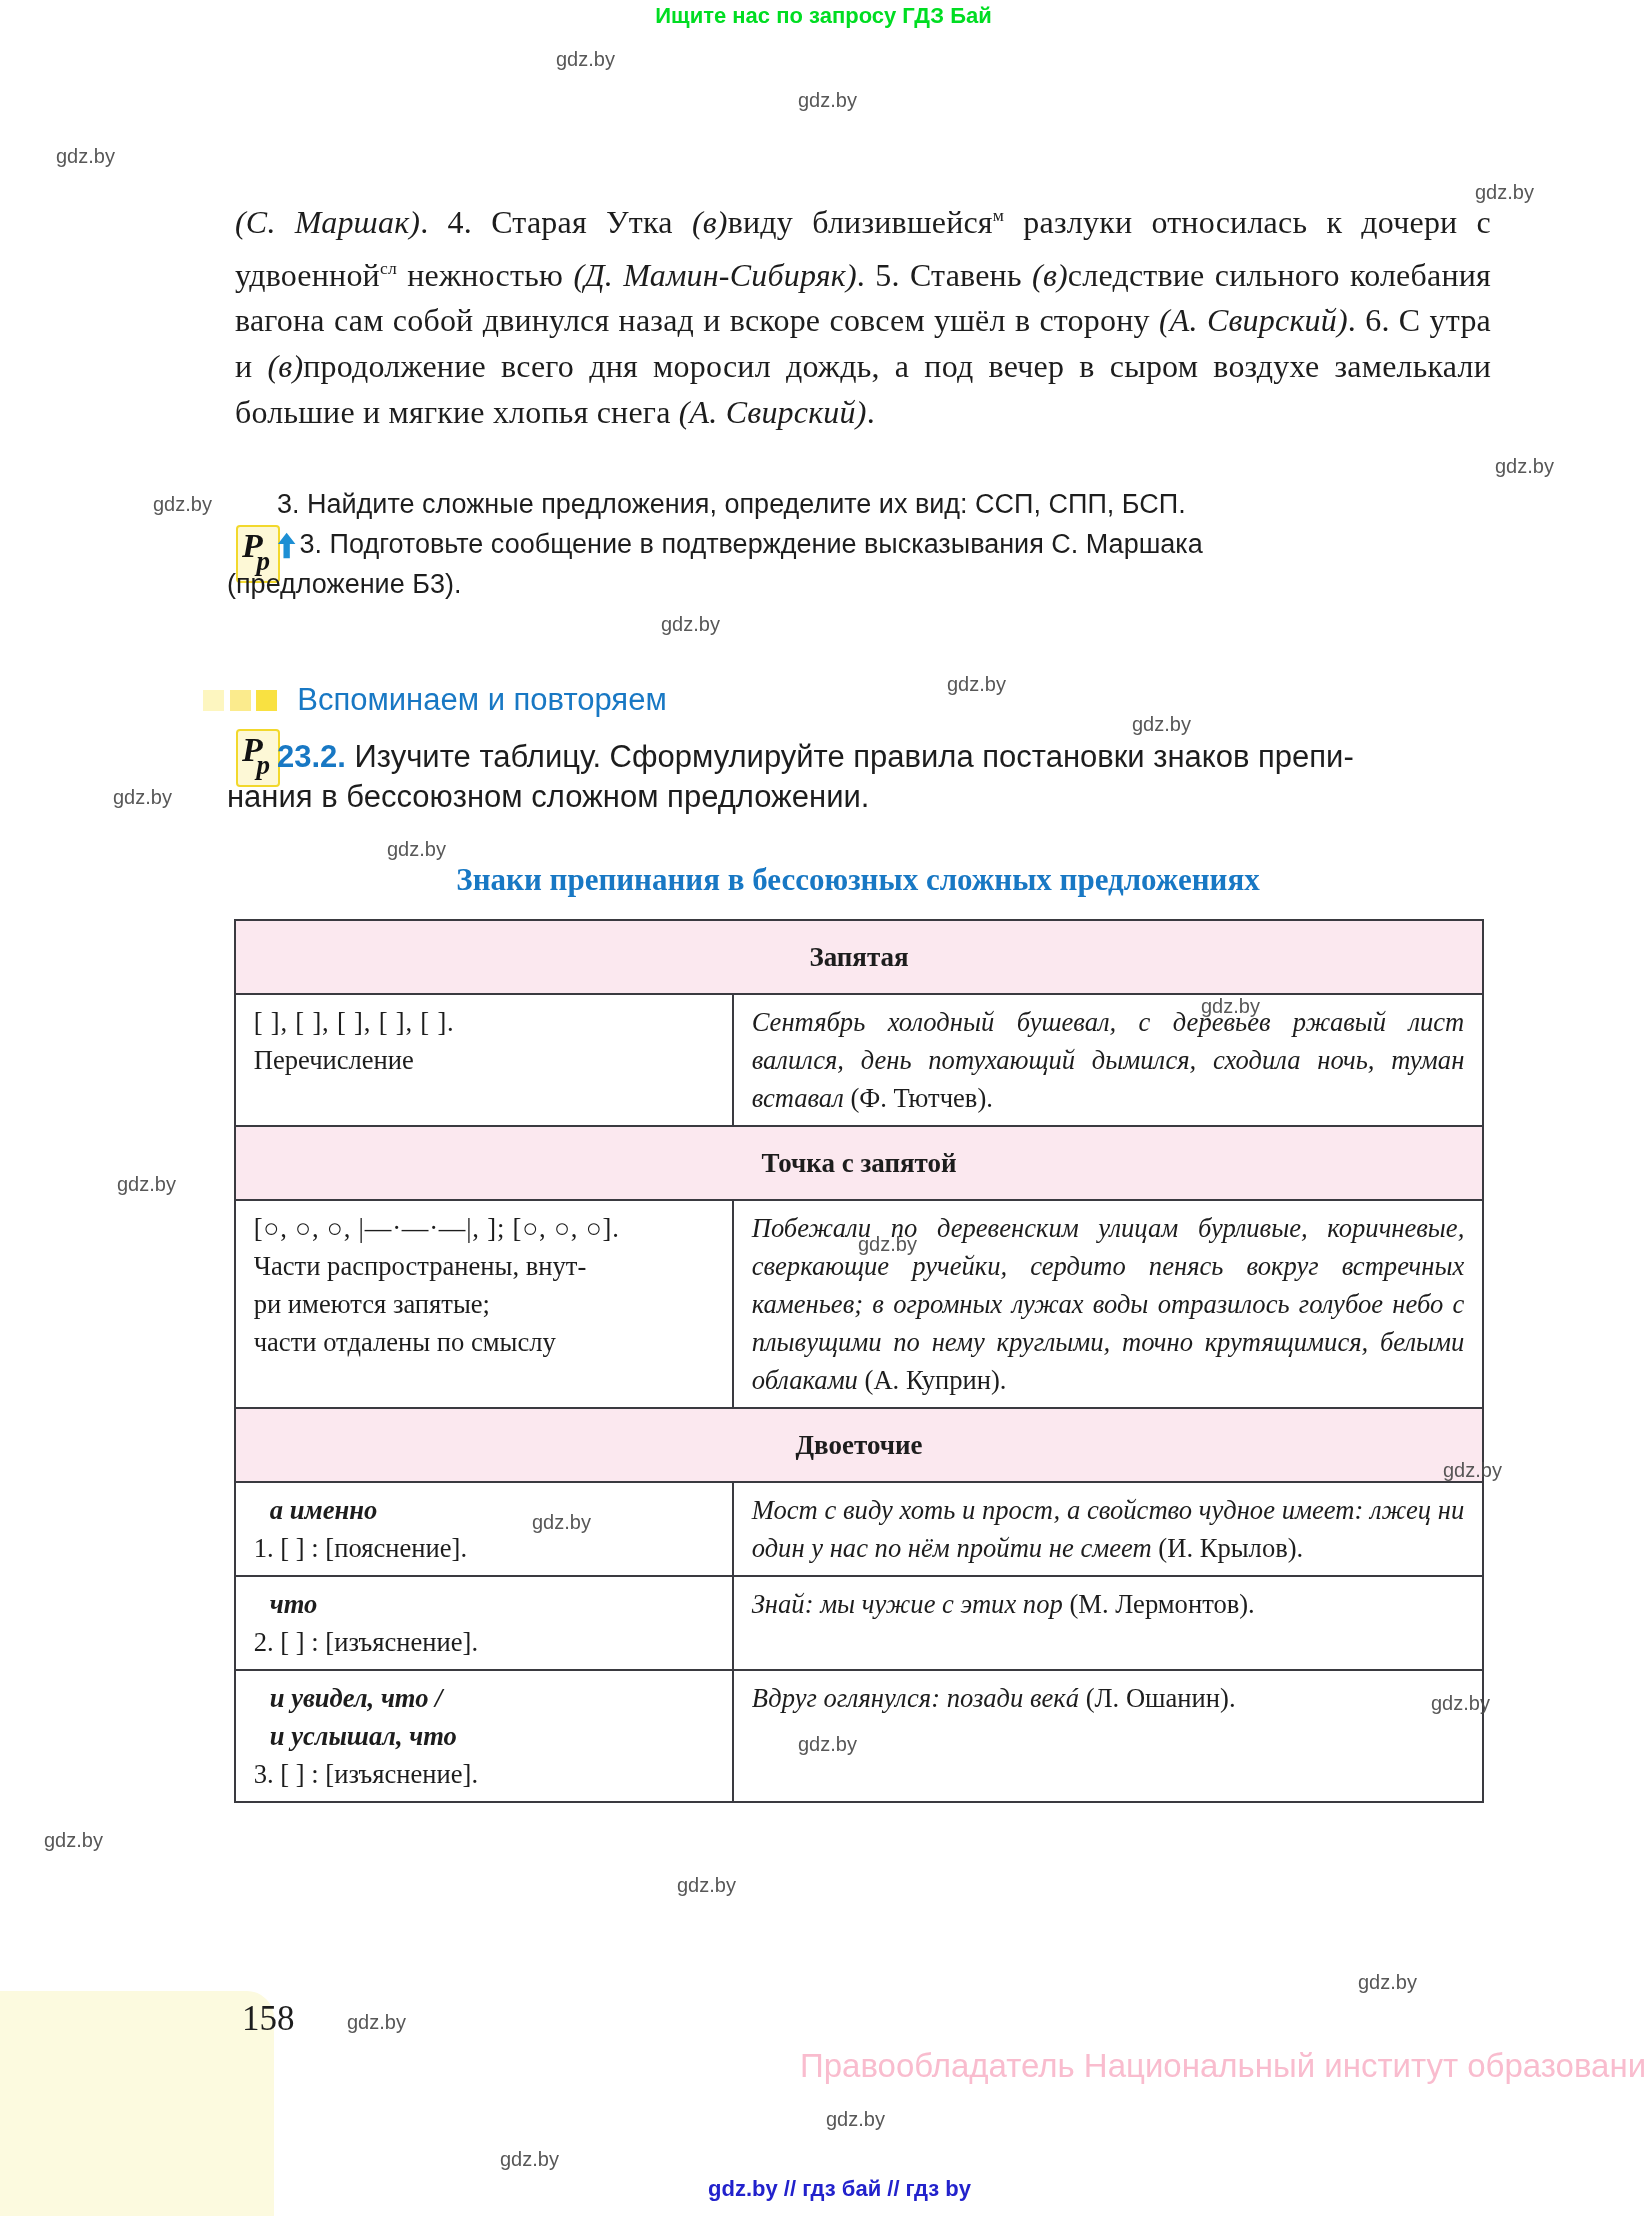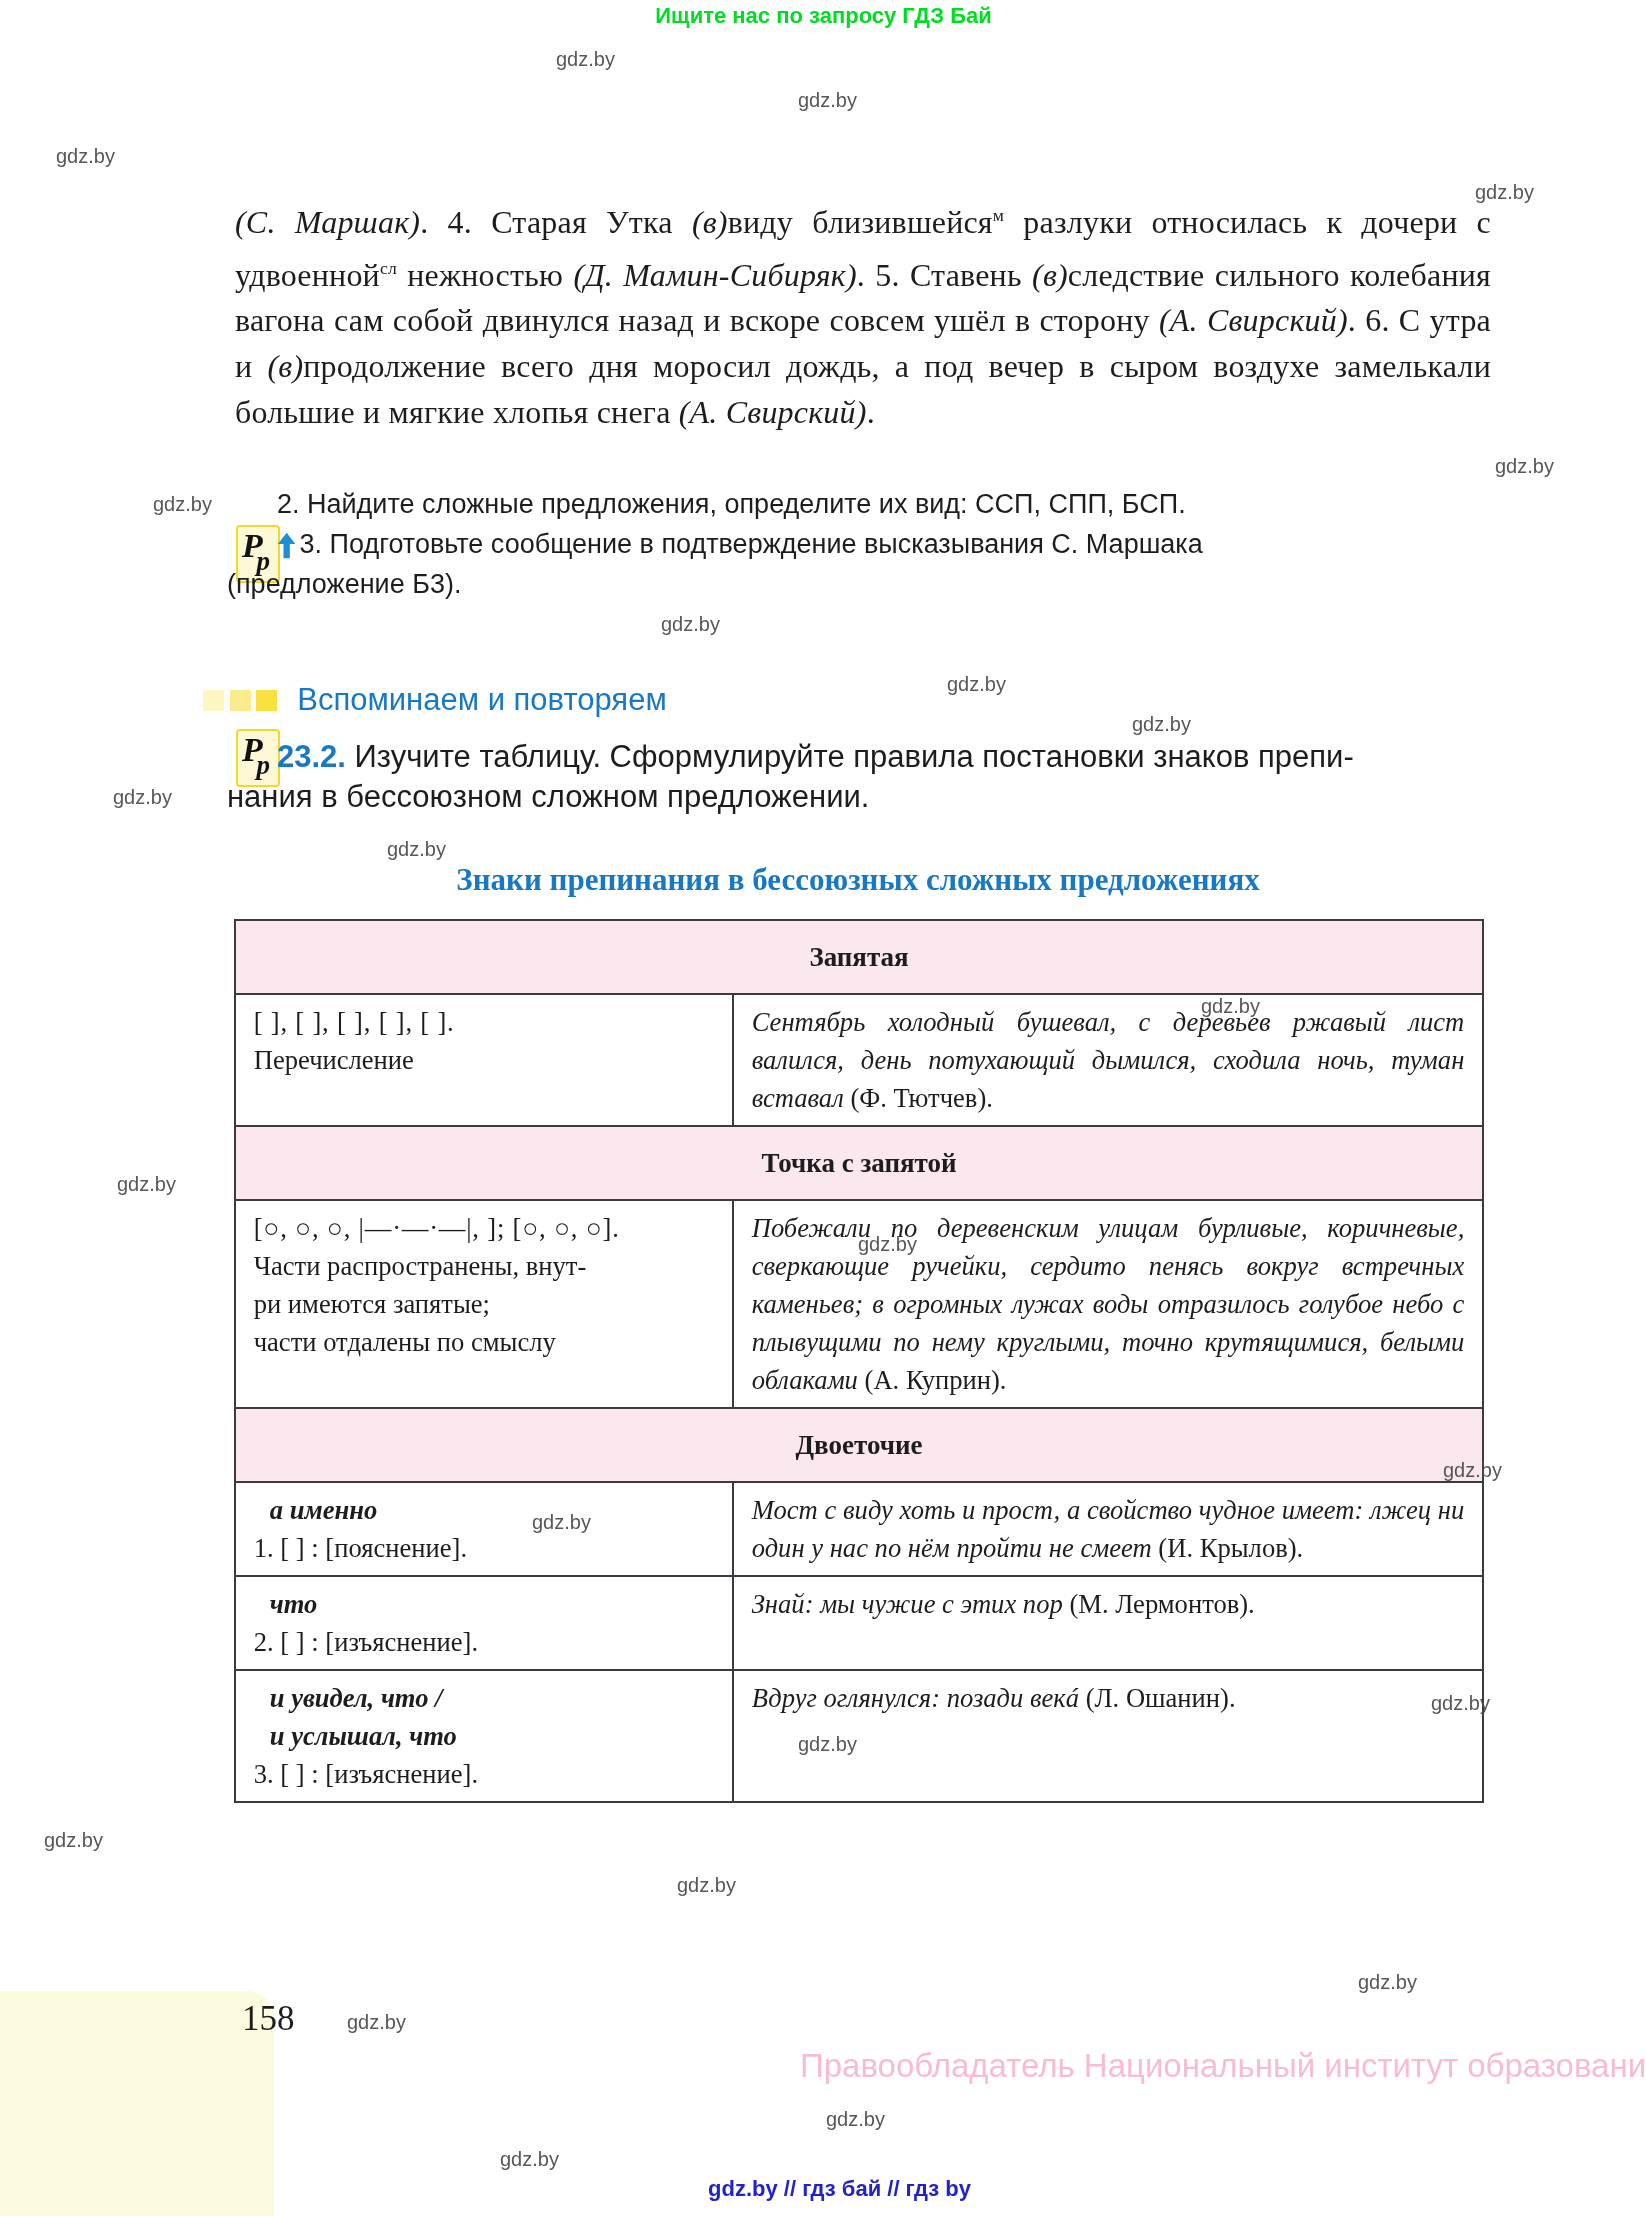--- a/index.html
+++ b/index.html
@@ -219,21 +219,21 @@
   <i>(С. Маршак)</i><span>. 4. Старая Утка </span><i>(в)</i><span>виду близившейся</span><sup class="mark">м</sup><span> разлуки относилась к дочери с удвоенной</span><sup class="mark">сл</sup><span> нежностью </span><i>(Д. Мамин-Сибиряк)</i><span>. 5. Ставень </span><i>(в)</i><span>следствие сильного колебания вагона сам собой двинулся назад и вскоре совсем ушёл в сторону </span><i>(А. Свирский)</i><span>. 6. С утра и </span><i>(в)</i><span>продолжение всего дня моросил дождь, а под вечер в сыром воздухе замелькали большие и мягкие хлопья снега </span><i>(А. Свирский)</i><span>.</span>
 </div>
 
 <div class="rp-icon" style="left:236px; top:525px;">
   <span class="big">P</span>
   <span class="small">p</span>
 </div>
 
 <div class="task-block">
   <span class="task-line">
-    <span class="task-indent"></span><span>2. Найдите сложные предложения, определите их вид: ССП, СПП, БСП.</span>
+    <span class="task-indent"></span><span>3. Найдите сложные предложения, определите их вид: ССП, СПП, БСП.</span>
   </span>
   <span class="task-line">
     <span class="task-indent"></span><span class="arrow-up"><svg width="19.3" height="27" viewBox="0 0 24 34">
           <polygon points="12,1 23,15 16,15 16,33 8,33 8,15 1,15" fill="#1d8fd4"></polygon>
         </svg></span><span style="display:inline-block;width:22.6px;"></span><span>3. Подготовьте сообщение в подтверждение высказывания С. Маршака</span>
   </span>
   <span class="task-line">(предложение Б3).</span>
 </div>
 
 <div class="sect-head">

